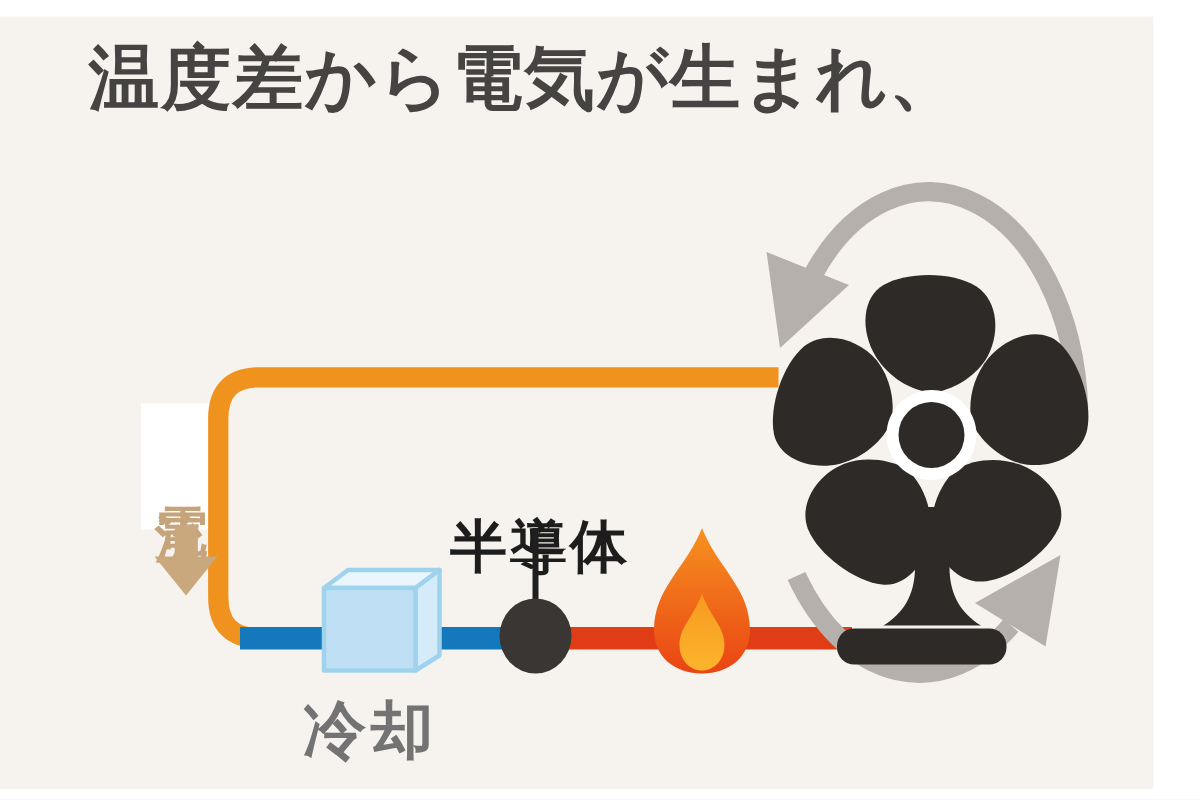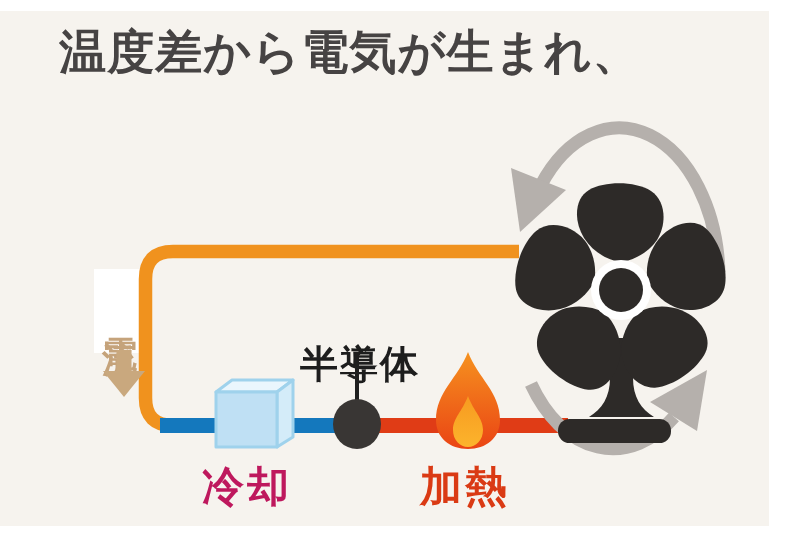--- a/index.html
+++ b/index.html
@@ -35,40 +35,39 @@
     writing-mode:vertical-rl;text-orientation:upright;
     text-align:center;letter-spacing:2px;
     display:flex;align-items:center;justify-content:center;
   }
   .label-semiconductor{
     left:260px;top:311px;width:200px;
     text-align:center;color:#1d1d1d;font-size:38px;letter-spacing:2px;margin-top:28px;
   }
   .label-cooling{
     left:157px;top:459px;width:180px;
-    text-align:center;color:#be185d;font-size:42px;letter-spacing:3px;
+    text-align:center;color:#737373;font-size:42px;letter-spacing:3px;
   }
   .label-heating{
     left:375px;top:459px;width:180px;
     text-align:center;color:#da3a14;font-size:42px;letter-spacing:3px;
   }
 </style>
 </head>
 <body>
 
 <div class="stage">
 
   <div class="title">
     <div>温度差から電気が生まれ、</div>
   </div>
 
   <div class="label label-current">電流</div>
   <div class="label label-semiconductor">半導体</div>
   <div class="label label-cooling">冷却</div>
-  <div class="label label-heating">加熱</div>
 
   <svg class="diagram-svg" width="800" height="533" viewBox="0 0 800 533">
     <defs>
       <linearGradient id="gFlameOuter" x1="0" y1="0" x2="0" y2="1">
         <stop offset="0" stop-color="#f6921f"></stop>
         <stop offset="1" stop-color="#ea4414"></stop>
       </linearGradient>
       <linearGradient id="gFlameInner" x1="0" y1="0" x2="0" y2="1">
         <stop offset="0" stop-color="#f79a20"></stop>
         <stop offset="1" stop-color="#fcb42c"></stop>

